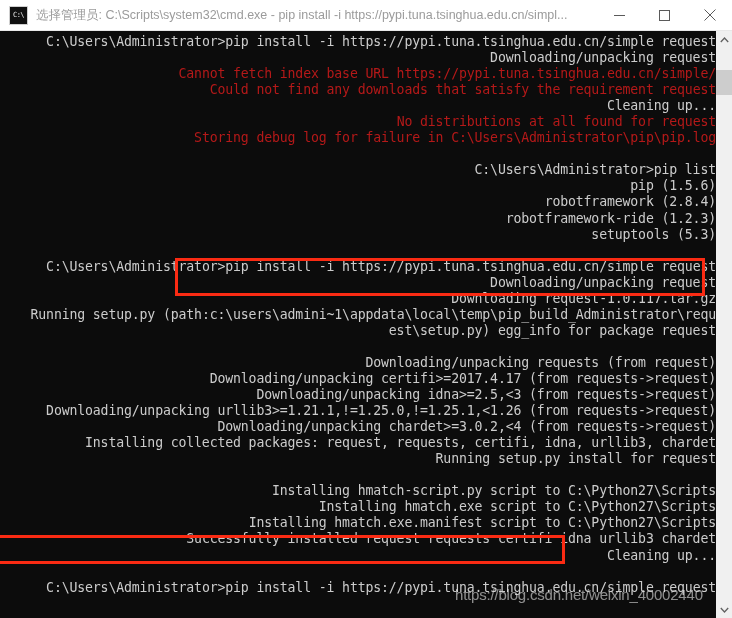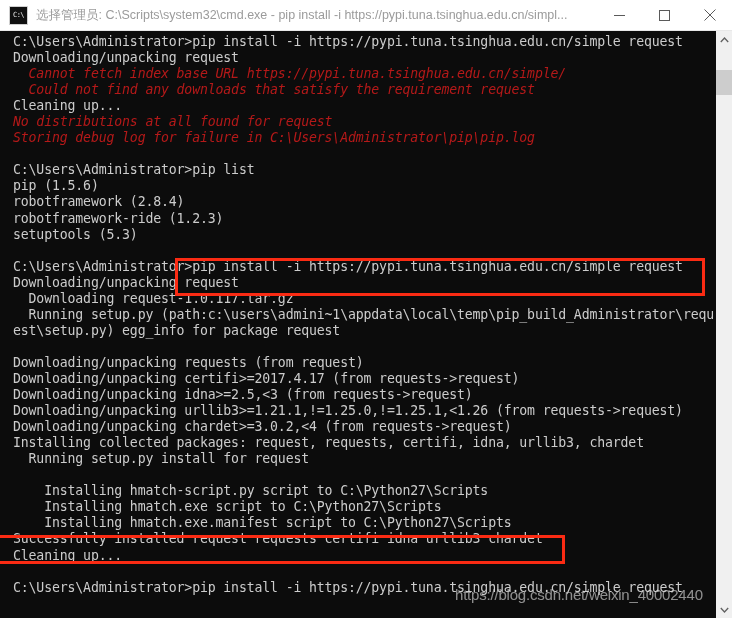--- a/index.html
+++ b/index.html
@@ -64,45 +64,46 @@
     display: flex;
     align-items: center;
     justify-content: center;
     flex: none;
   }
   .winbtn svg { display: block; }
 
   
   #console {
     position: absolute;
-    left: 12px;
+    left: 0;
     top: 31px;
     width: 716px;
     height: 587px;
     background: #0c0c0c;
     overflow: hidden;
     box-sizing: border-box;
+    text-align: right;
   }
   #console-lines {
     position: absolute;
     left: 0;
     top: 3px;
     width: 716px;
     font-family: "DejaVu Sans Mono", monospace;
     font-size: 13.2px;
     line-height: 16.05px;
     white-space: pre;
     letter-spacing: -0.15px;
   }
   .ln {
     height: 16.05px;
     color: #cccccc;
     padding-left: 1px;
   }
-  .ln.red { color: #b51919; font-style: italic; }
+  .ln.red { color: #b51919; }
   .ln.blank { color: transparent; }
 
   
   #scrollbar {
     position: absolute;
     right: 0;
     top: 31px;
     width: 16px;
     height: 587px;
     background: #f0f0f0;

